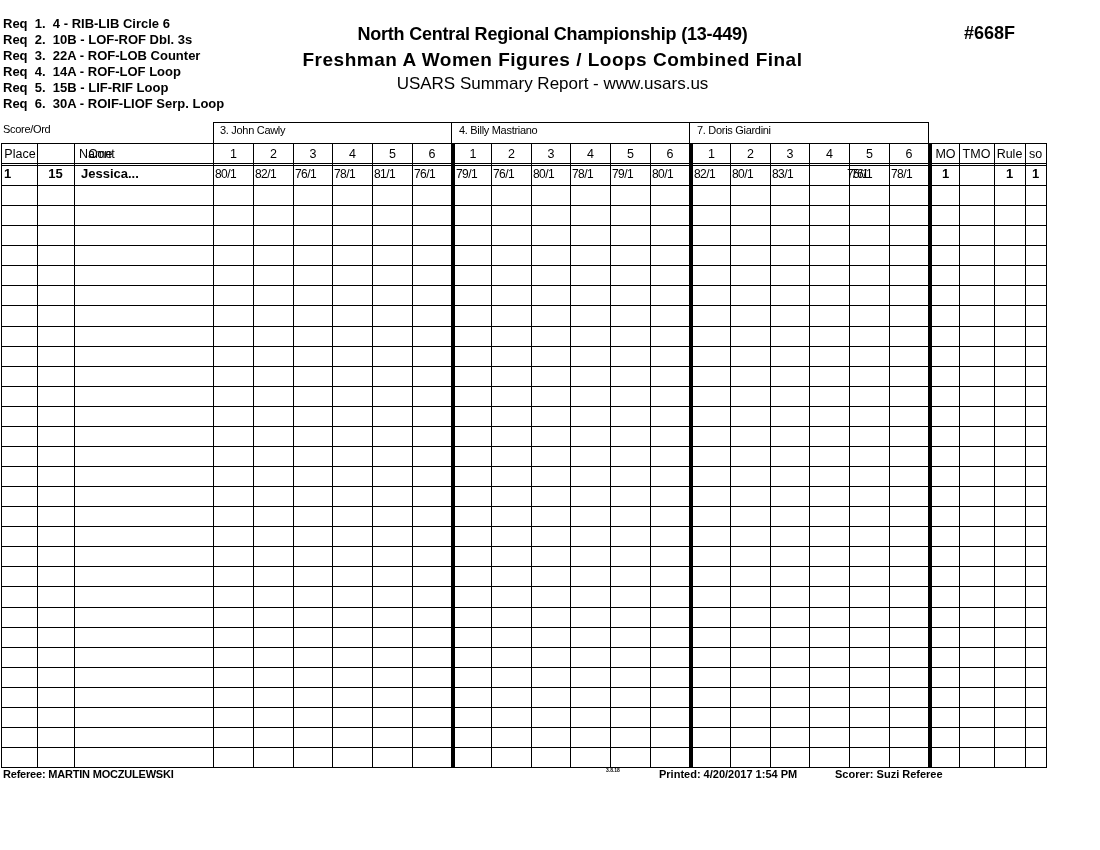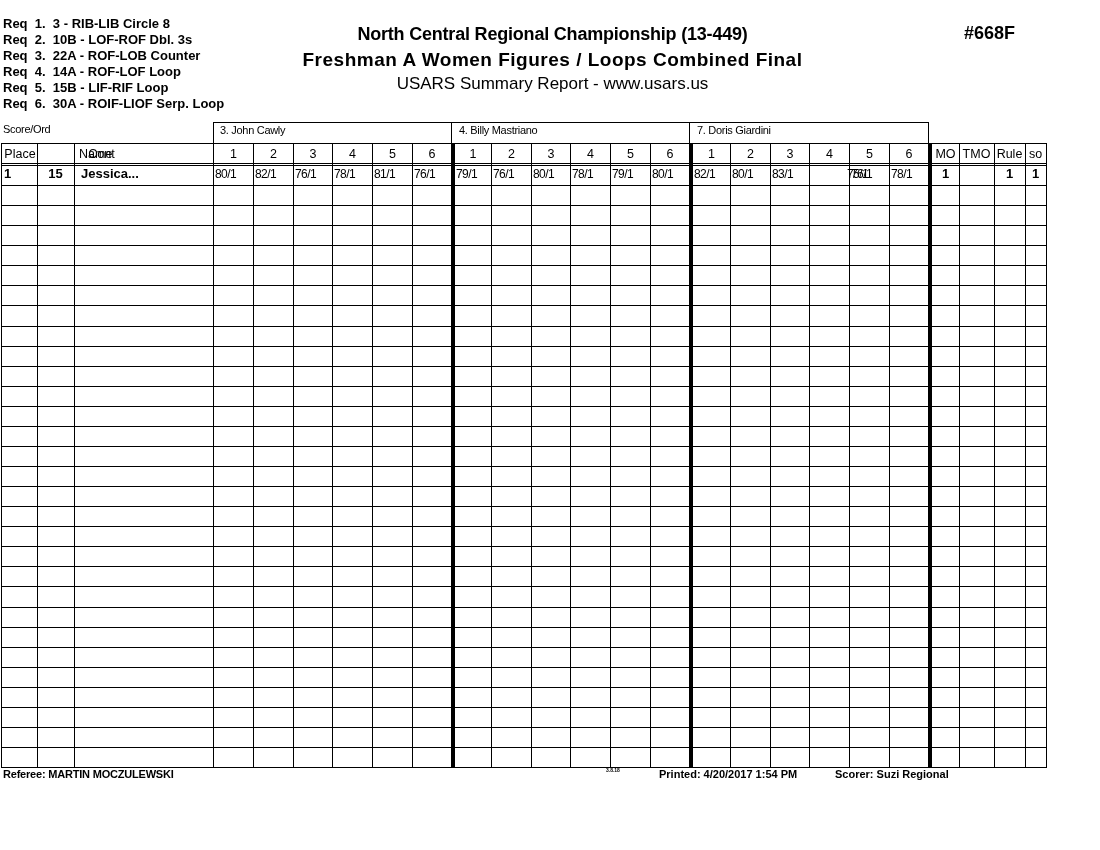--- a/index.html
+++ b/index.html
@@ -24,21 +24,21 @@
 
   .footer-ref { position: absolute; left: 3px; top: 768px; font-size: 11px; font-weight: bold; letter-spacing: -0.2px; }
   .footer-ver { position: absolute; left: 606px; top: 767px; font-size: 5px; font-weight: bold; }
   .footer-print { position: absolute; left: 627px; top: 768px; font-size: 11px; font-weight: bold; padding-left: 32px; }
   .footer-scorer { position: absolute; left: 835px; top: 768px; font-size: 11px; font-weight: bold; }
 </style>
 </head>
 <body>
 
 <div class="reqs">
-  <div class="req-line">Req  1.  3 - RIB-LIB Circle 8</div>
+  <div class="req-line">Req  1.  4 - RIB-LIB Circle 6</div>
   <div class="req-line">Req  2.  10B - LOF-ROF Dbl. 3s</div>
   <div class="req-line">Req  3.  22A - ROF-LOB Counter</div>
   <div class="req-line">Req  4.  14A - ROF-LOF Loop</div>
   <div class="req-line">Req  5.  15B - LIF-RIF Loop</div>
   <div class="req-line">Req  6.  30A - ROIF-LIOF Serp. Loop</div>
 </div>
 
 <div class="title-block">
   <div class="t1">North Central Regional Championship (13-449)</div>
   <div class="t3">Freshman A Women Figures / Loops Combined Final</div>
@@ -164,13 +164,13 @@
   </div>
 
 <div class="score-ord">Score/Ord</div>
 <div class="judge-label" style="left:220px">3.  John Cawly</div>
 <div class="judge-label" style="left:459px">4.  Billy Mastriano</div>
 <div class="judge-label" style="left:697px">7.  Doris Giardini</div>
 
 <div class="footer-ref">Referee:  MARTIN MOCZULEWSKI</div>
 <div class="footer-ver">3.8.18</div>
 <div class="footer-print">Printed:  4/20/2017  1:54 PM</div>
-<div class="footer-scorer">Scorer:   Suzi Regional</div>
+<div class="footer-scorer">Scorer:   Suzi Referee</div>
 
 </body></html>

